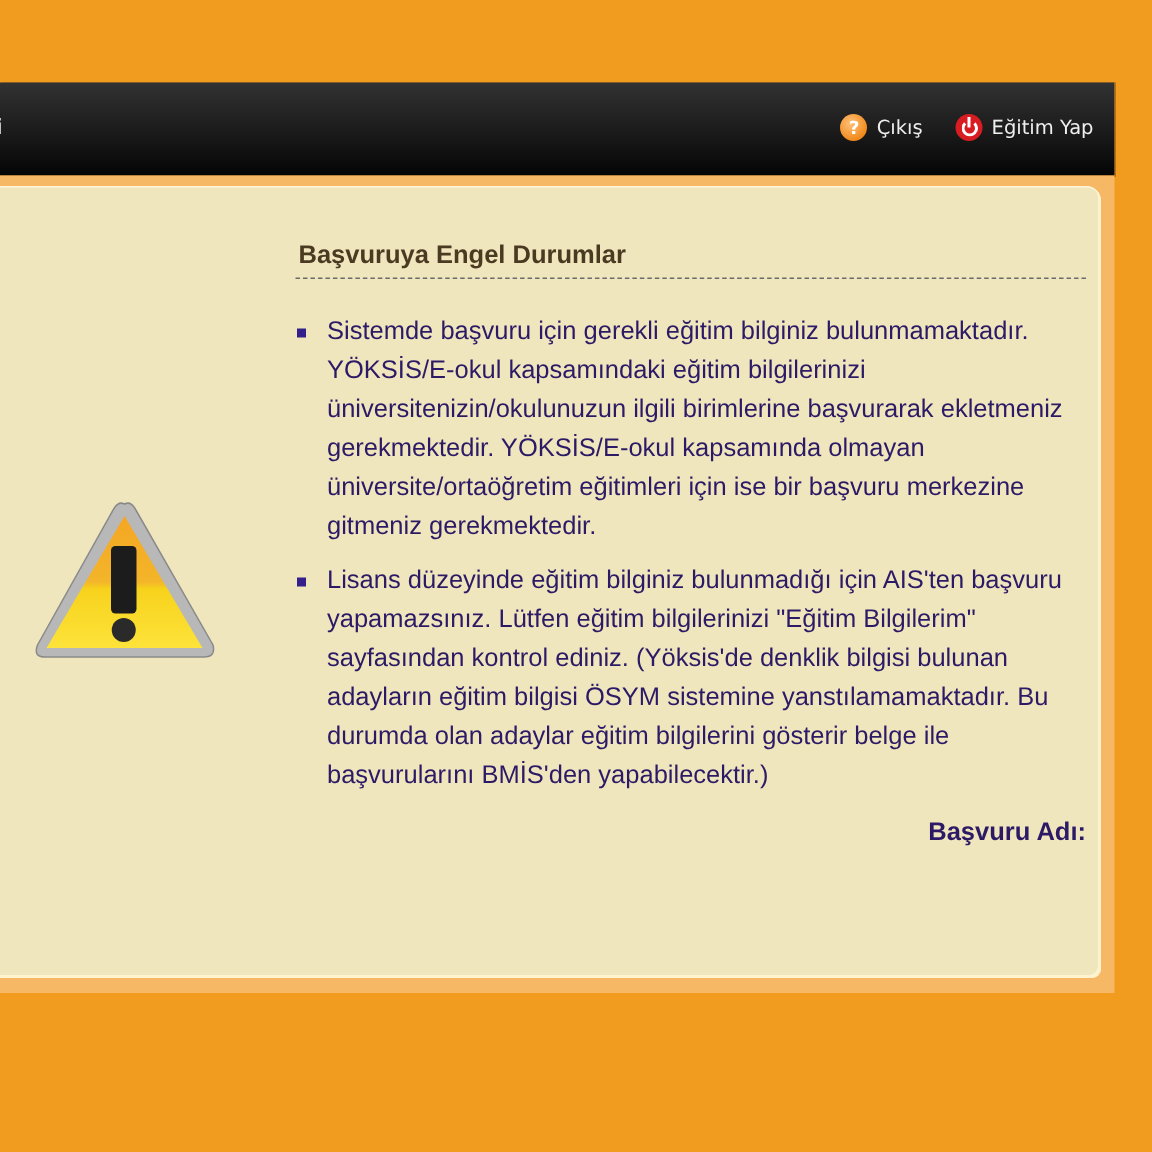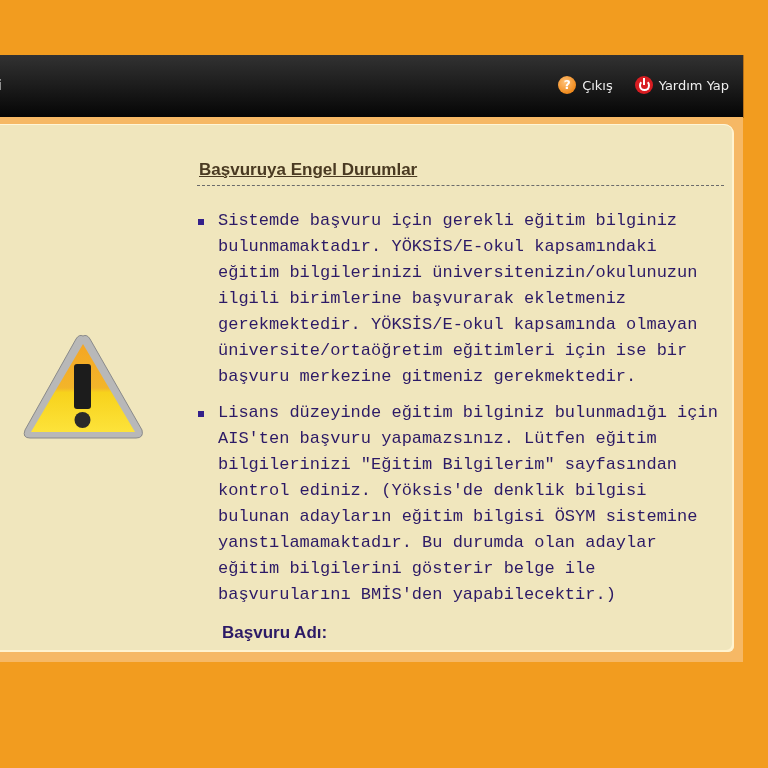--- a/index.html
+++ b/index.html
@@ -45,47 +45,46 @@
   .warn {
     position:absolute; left:20px; top:332px; width:126px; height:110px;
   }
   .content {
     position:absolute; left:197px; top:158px; width:527px;
   }
   .heading {
     font-size:17px; font-weight:bold; color:#4a3a22;
     padding:2px 0 5px 2px; border-bottom:1px dashed #6b6b6b;
     margin:0;
-    text-decoration:underline;
   }
   ul.reasons { list-style:none; margin:22px 0 0 0; padding:0; }
   ul.reasons li {
     position:relative; padding-left:21px; color:#2c1a66;
-    font-size:17px; line-height:26px; margin-bottom:10px;font-family:Liberation Mono, monospace;
+    font-size:17px; line-height:26px; margin-bottom:10px;
   }
   ul.reasons li::before {
     content:""; position:absolute; left:1px; top:11px; width:6px; height:6px; background:#34208a;
   }
   .app-block { margin-top:12px; padding-left:25px; color:#2c1a66; }
-  .app-label { font-weight:bold; font-size:17px; line-height:26px; }
+  .app-label { font-weight:bold; font-size:17px; line-height:26px;text-align:right; }
   .app-value { font-size:17px; line-height:26px; }
 </style>
 </head>
 <body>
 
 <div class="topbar">
   <span class="left-text">i</span>
   <div class="nav">
     <div class="nav-item">
       <span class="help-icon">?</span>
       <span>Çıkış</span>
     </div>
     <div class="nav-item">
       <span class="power-icon"></span>
-      <span>Yardım Yap</span>
+      <span>Eğitim Yap</span>
     </div>
   </div>
 </div>
 
 <div class="frame"></div>
 <div class="panel">
 </div>
 
 <svg class="warn" viewBox="0 0 126 110">
   <defs>

